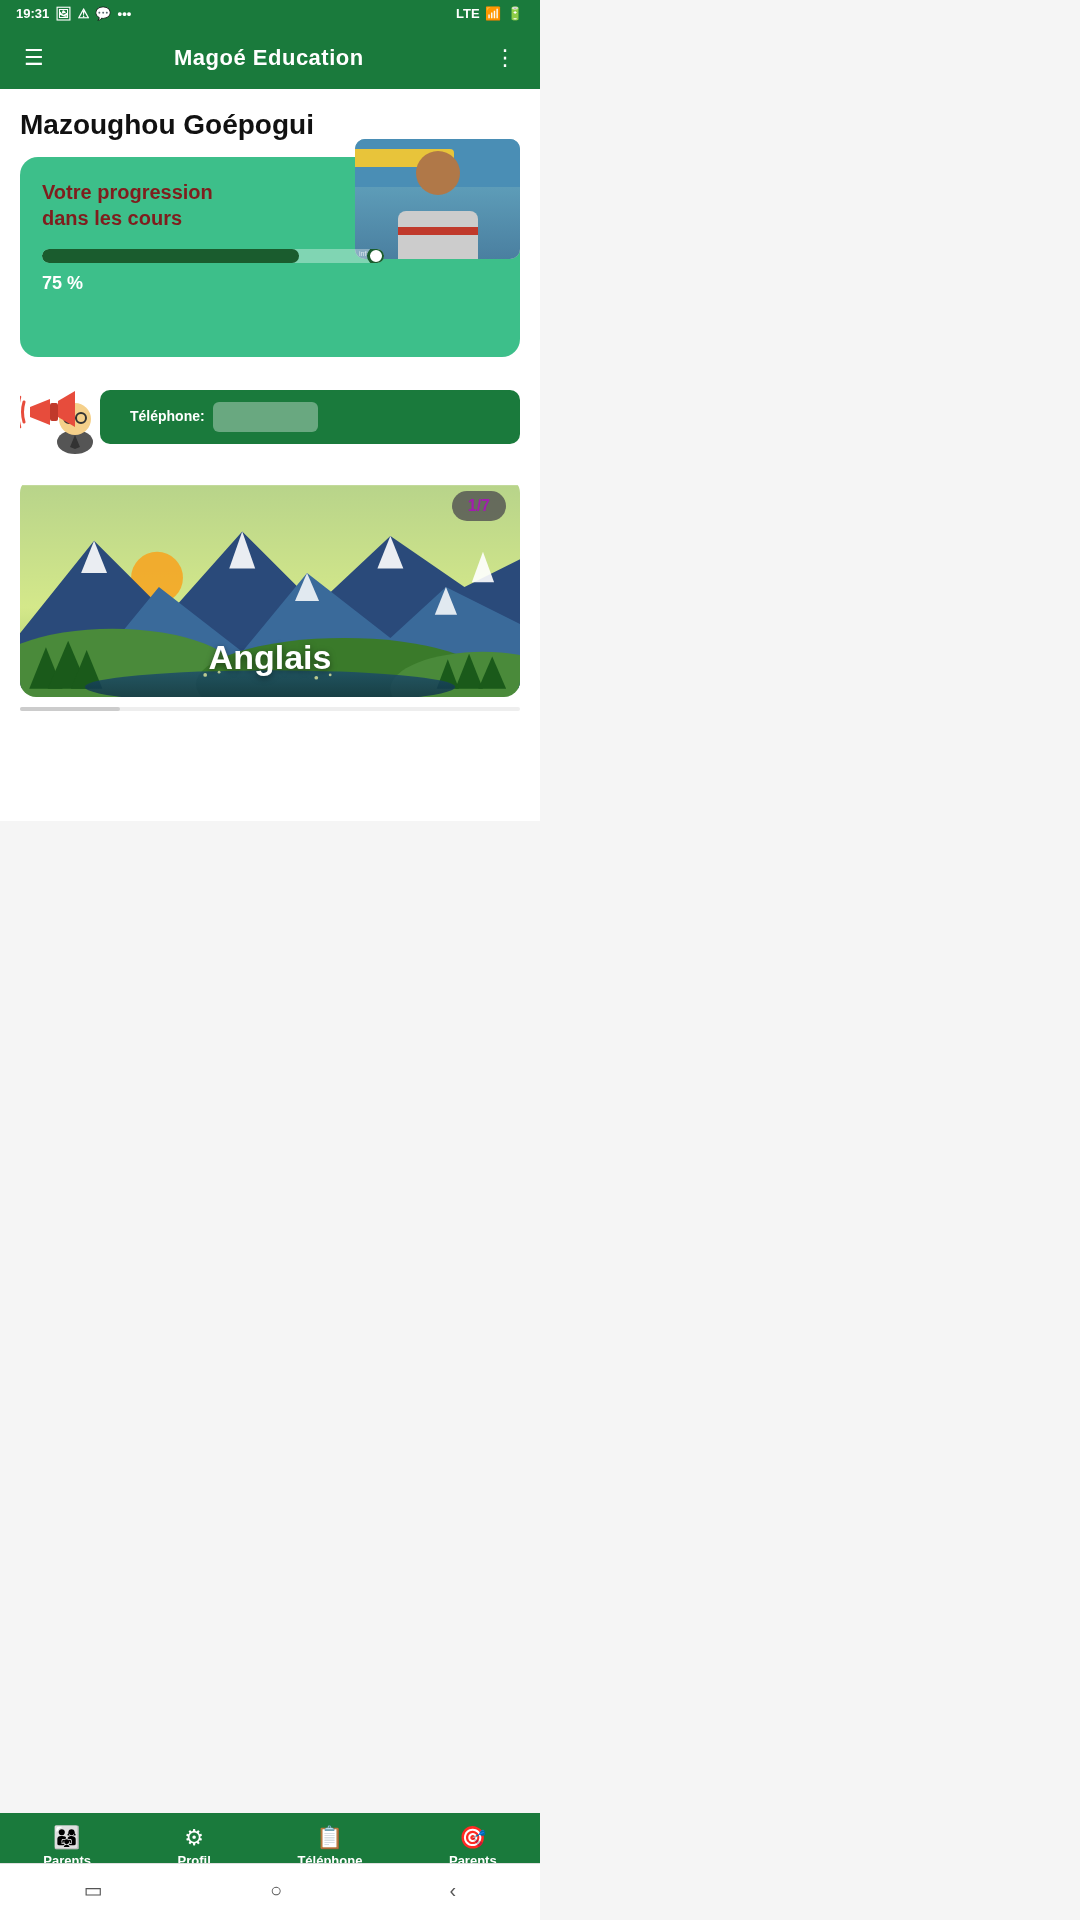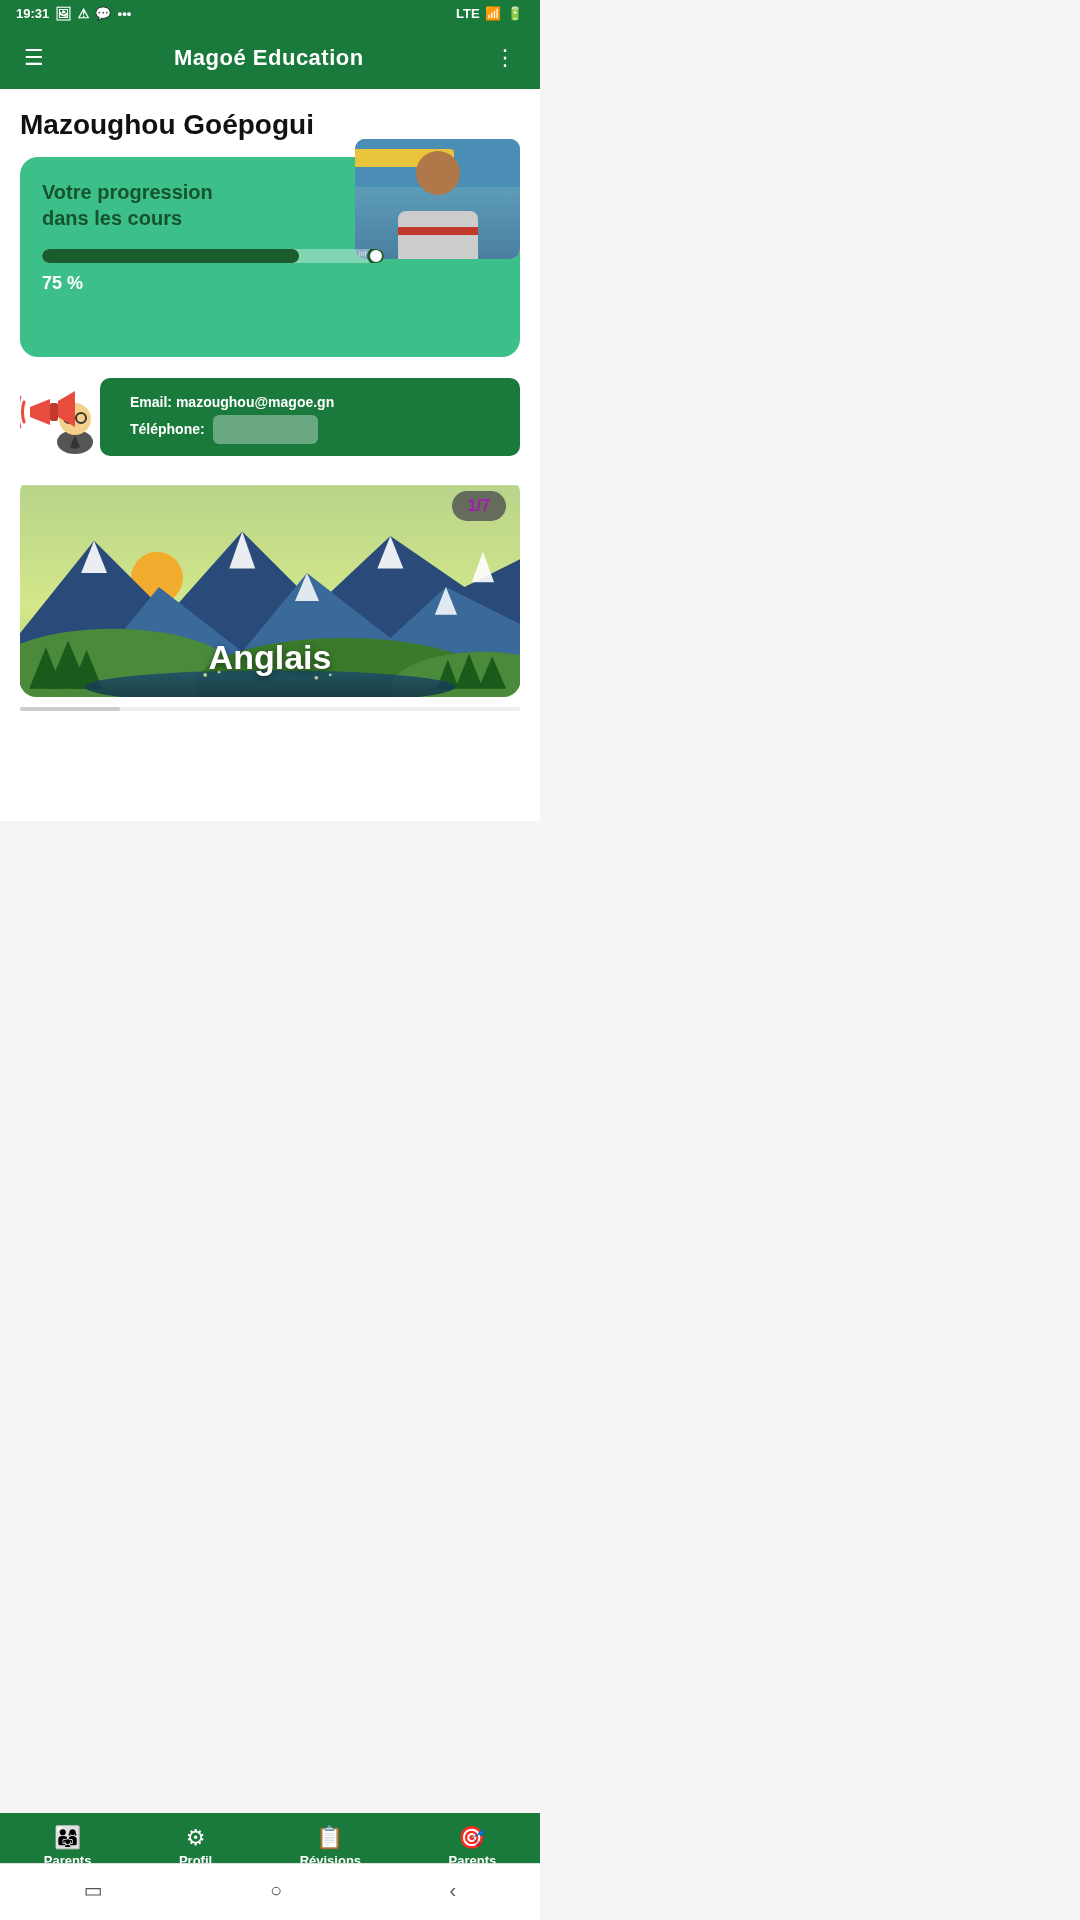--- a/index.html
+++ b/index.html
@@ -80,21 +80,21 @@
       top: -18px;
       right: 0px;
       width: 165px;
       height: 120px;
       border-radius: 10px;
       overflow: hidden;
       background: #ccc;
     }
 
     .progression-label {
-      color: #14532d;
+      color: #7f1d1d;
       font-size: 20px;
       font-weight: bold;
       margin-bottom: 18px;
       line-height: 1.3;
       max-width: 55%;
     }
 
     .progress-bar-container {
       background: rgba(255,255,255,0.35);
       border-radius: 8px;
@@ -351,24 +351,20 @@
         <polygon points="38,24 55,14 55,50 38,40" fill="#e74c3c"></polygon>
 
         <path d="M4,25 Q1,35 4,45" stroke="#e74c3c" stroke-width="3" fill="none" stroke-linecap="round"></path>
         <path d="M0,20 Q-4,35 0,50" stroke="#e74c3c" stroke-width="2.5" fill="none" stroke-linecap="round"></path>
 
         <polygon points="55,58 50,70 55,72 60,70" fill="#333"></polygon>
       </svg>
     </div>
 
     <div class="contact-info-box">
-      <div>
-        <span>Email:</span>
-        <span>mazoughou@magoe.gn</span>
-      </div>
       <div>
         <span>Téléphone:</span>
         <span class="phone-blur">hidden</span>
       </div>
     </div>
   </div>
 
   <div class="course-card">
     
     <svg class="landscape-svg" viewBox="0 0 540 220" xmlns="http://www.w3.org/2000/svg">
@@ -440,21 +436,21 @@
   <div class="nav-item">
     <span class="nav-icon">👨‍👩‍👧</span>
     <span class="nav-label">Parents</span>
   </div>
   <div class="nav-item">
     <span class="nav-icon">⚙</span>
     <span class="nav-label">Profil</span>
   </div>
   <div class="nav-item">
     <span class="nav-icon">📋</span>
-    <span class="nav-label">Révisions</span>
+    <span class="nav-label">Téléphone</span>
   </div>
   <div class="nav-item">
     <span class="nav-icon">🎯</span>
     <span class="nav-label">Parents</span>
   </div>
 </nav>
 
 <div class="system-nav">
   <button class="sys-btn">▭</button>
   <button class="sys-btn">○</button>

